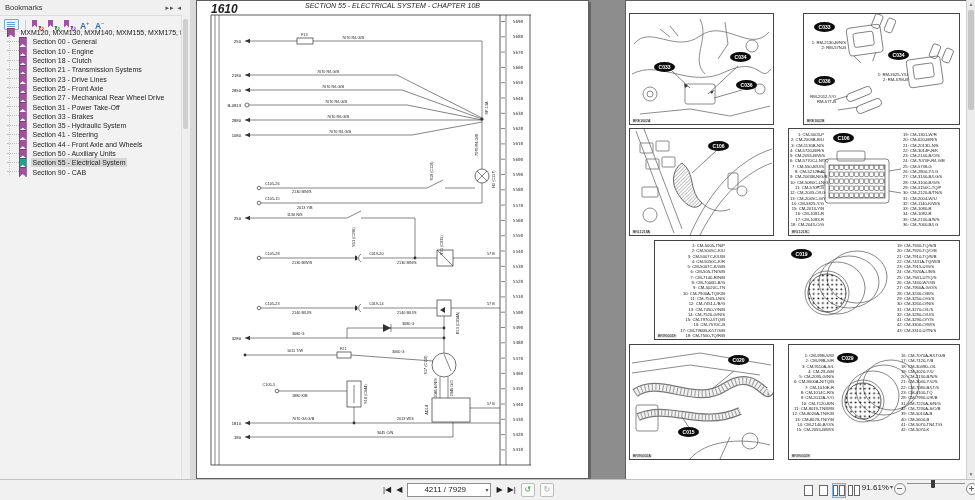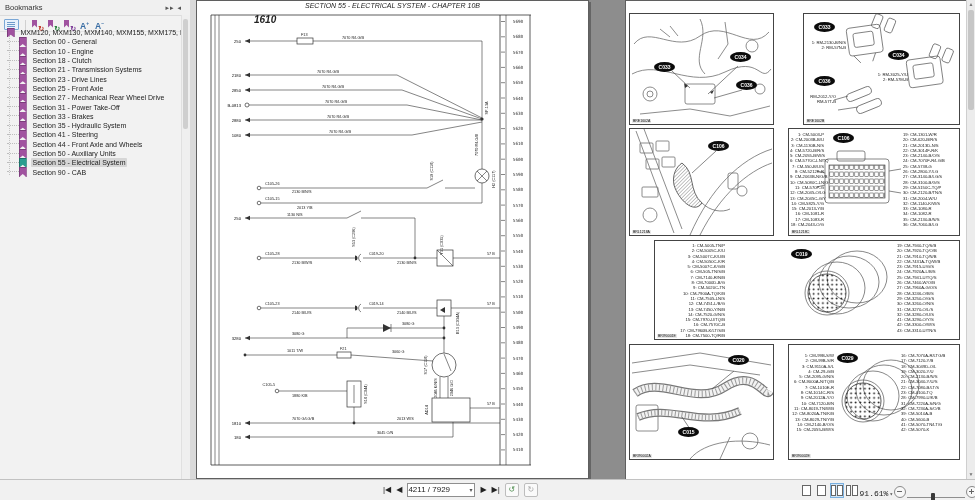--- a/index.html
+++ b/index.html
@@ -30,21 +30,21 @@
   .sb-thumb{position:absolute;left:1px;top:4px;width:5px;height:110px;background:#cfcfcf;border-radius:2px;}
 
   #splitter{position:absolute;left:190px;top:0;width:6px;height:479px;background:#dadada;border-right:1px solid #9e9e9e;}
 
   
   #docarea{position:absolute;left:196px;top:0;width:771px;height:479px;background:#8d8d8d;overflow:hidden;}
   .page{position:absolute;top:0;background:#ffffff;border:1px solid #5f5f5f;box-shadow:2px 2px 0 rgba(0,0,0,0.28);}
   #page-left{left:0;width:391px;height:477px;}
   #page-right{left:429px;width:340px;height:481px;}
   .pg-header{position:absolute;top:1px;left:0;right:0;height:10px;font-size:7px;font-style:italic;color:#222;}
-  .pg-num{font-weight:bold;font-size:10px;position:absolute;top:12px;margin-left:43px;}
+  .pg-num{font-weight:bold;font-size:12px;position:absolute;top:0;}
   .pg-title{position:absolute;left:0;right:0;text-align:center;top:0;}
 
   svg text{font-family:"Liberation Sans",sans-serif;}
   .wire{stroke:#333;stroke-width:0.6;fill:none;}
   .wire2{stroke:#333;stroke-width:0.8;fill:none;}
   .comp{stroke:#333;stroke-width:0.7;fill:#fff;}
   .wlbl{font-size:3.8px;fill:#222;}
   .clbl{font-size:4.2px;fill:#111;}
   .gn{font-size:4.3px;fill:#333;text-anchor:middle;font-family:"DejaVu Sans Mono",monospace;}
 
@@ -57,26 +57,26 @@
   .pl-right{text-align:left;}
   .pl-left{text-align:right;}
   .photo-svg,.draw-svg{position:absolute;left:0;top:0;width:100%;height:100%;}
   .lineart{stroke:#6e6e6e;stroke-width:0.8;fill:none;}
   .lineart2{stroke:#555;stroke-width:0.7;fill:none;}
 
   
   #statusbar{position:absolute;left:0;top:479px;width:975px;height:21px;background:#f1f1f1;border-top:1px solid #c2c2c2;overflow:hidden;}
   .nav-group{position:absolute;left:383px;top:3px;display:flex;align-items:center;gap:5px;}
   .nav-btn{font-size:8px;color:#222;line-height:14px;}
-  .pgbox{width:66px;height:12px;border:1px solid #8f8f8f;background:#fff;font-size:8px;color:#222;line-height:12px;padding-left:0;position:relative;}
+  .pgbox{width:66px;height:12px;border:1px solid #8f8f8f;background:#fff;font-size:8px;color:#222;line-height:12px;padding-left:16px;position:relative;}
   .pgbox .caret{position:absolute;right:2px;top:0;font-size:6px;color:#555;line-height:12px;}
   .hist-btn{width:12px;height:12px;border:1px solid #bdbdbd;background:#fafafa;border-radius:2px;font-size:8px;line-height:11px;text-align:center;}
   .hist-green{color:#4e8d4e;}
   .hist-gray{color:#aaa;}
-  .zoom-group{position:absolute;right:3px;top:3px;display:flex;align-items:flex-end;gap:1px;font-family:Liberation Mono, monospace;}
+  .zoom-group{position:absolute;right:3px;top:3px;display:flex;align-items:flex-start;gap:1px;}
   .lay-icon{width:12px;height:13px;border:1px solid transparent;display:flex;align-items:center;justify-content:center;gap:1px;}
   .lay-icon .pg1{width:7px;height:9px;border:1px solid #666;background:#fff;}
   .lay-icon .pg2{width:4px;height:9px;border:1px solid #666;background:#fff;}
   .lay-icon.sel{background:#cfe4f7;border:1px solid #7ab0e0;}
   .lay-lines{background:repeating-linear-gradient(#fff 0 1px,#999 1px 2px,#fff 2px 3px);}
   .zoom-val{font-size:8px;color:#222;}
   .zoom-caret{font-size:6px;color:#555;}
   .zoom-circle{width:10px;height:10px;border:1px solid #8a8a8a;border-radius:50%;position:relative;background:#f8f8f8;}
   .zoom-circle:before{content:"";position:absolute;left:2px;top:4px;width:5px;height:1px;background:#666;}
   .zoom-circle.plus:after{content:"";position:absolute;left:4px;top:2px;width:1px;height:5px;background:#666;}

